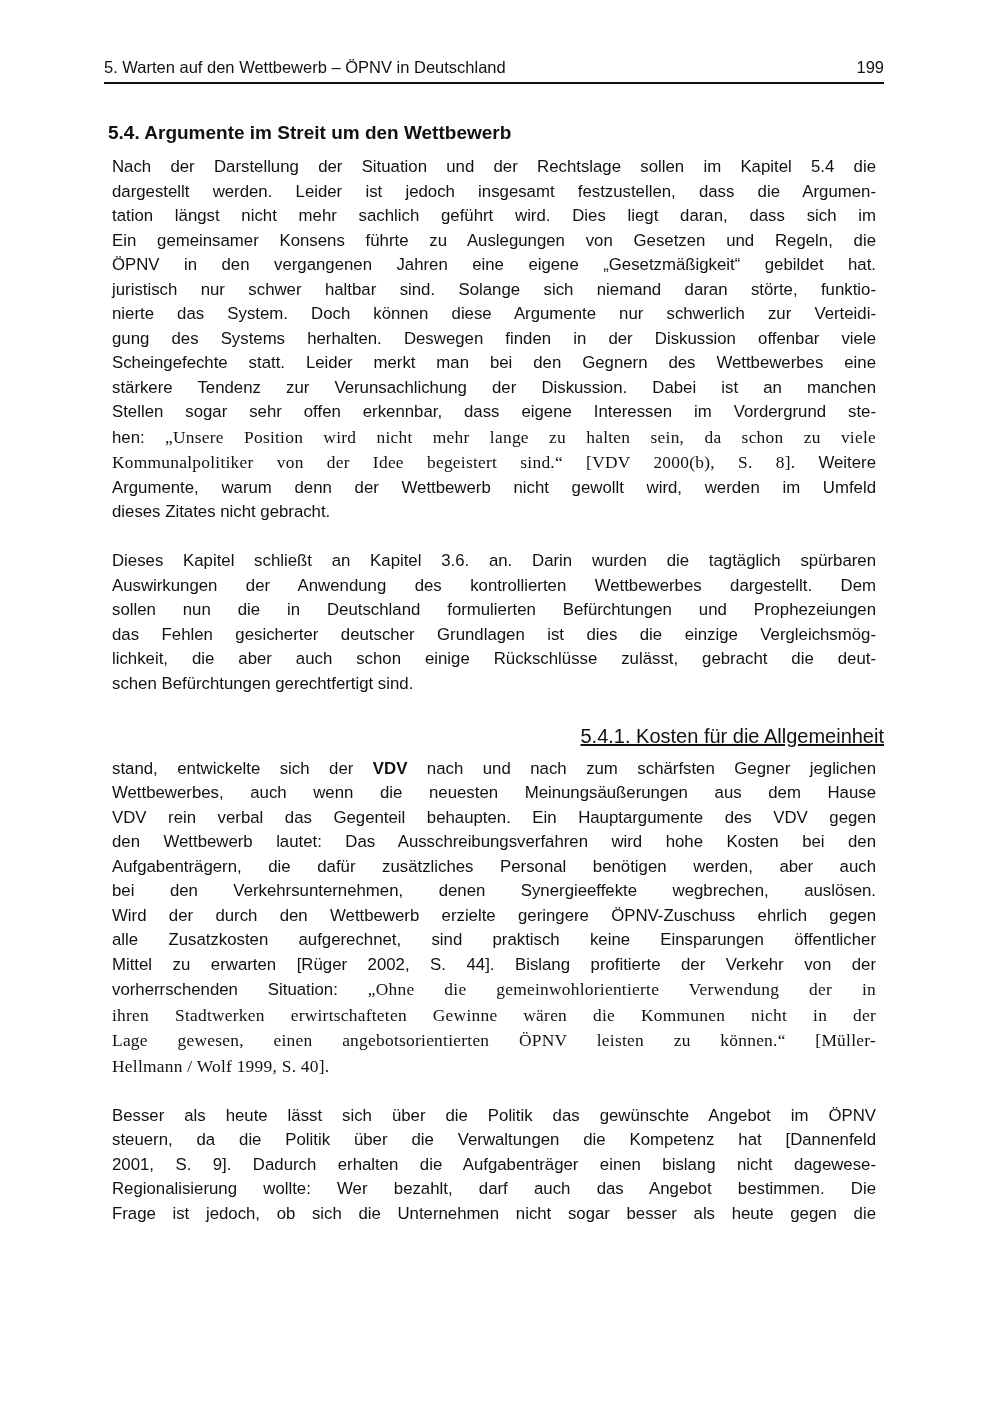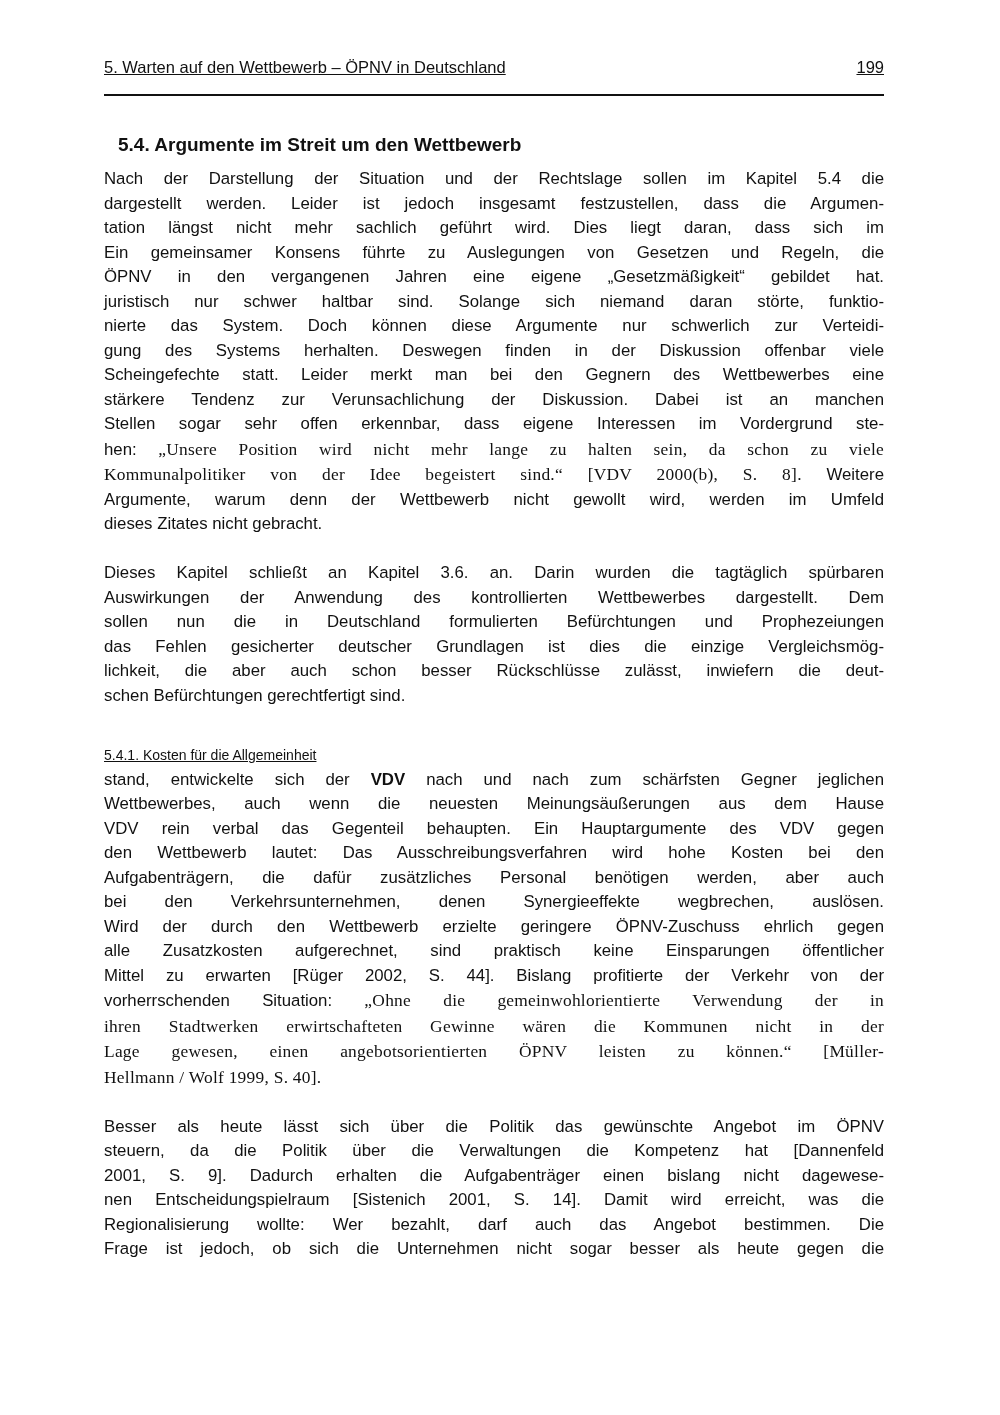--- a/index.html
+++ b/index.html
@@ -21,37 +21,37 @@
     padding: 56px 116px 0 104px;
     background: #ffffff;
   }
   .header {
     display: flex;
     justify-content: space-between;
     align-items: baseline;
     font-size: 16.5px;
     line-height: 22px;
     border-bottom: 2px solid #111111;
-    padding-bottom: 16px;
-    text-decoration: underline;
+    padding-bottom: 4px;
   }
   h1.section-heading {
     font-size: 19px;
     line-height: 26px;
     font-weight: bold;
-    margin: 36px 0 9px 14px;
+    margin: 36px 0 9px 4px;
   }
   h2.subsection-heading {
-    font-size: 14px;
+    font-size: 20px;
     line-height: 24.5px;
     font-weight: normal;
     text-decoration: underline;
-    margin: 35px 0 0 0;
+    margin: 28px 0 0 0;
+    text-align: right;
   }
-  .para { margin: 0; }
+  .para { margin: 8px; }
   .gap { margin-top: 24.5px; }
   .line {
     font-size: 16.8px;
     line-height: 24.5px;
     text-align: justify;
     text-align-last: justify;
     white-space: normal;
   }
   .line.last {
     text-align-last: left;
@@ -92,21 +92,21 @@
       <div class="line"><span class="serif">Kommunalpolitiker von der Idee begeistert sind.“ [VDV 2000(b), S. 8]. </span><span class="sans">Weitere</span></div>
       <div class="line"><span class="sans">Argumente, warum denn der Wettbewerb nicht gewollt wird, werden im Umfeld</span></div>
       <div class="line last"><span class="sans">dieses Zitates nicht gebracht.</span></div>
     </div>
 
   <div class="para gap">
       <div class="line"><span class="sans">Dieses Kapitel schließt an Kapitel 3.6. an. Darin wurden die tagtäglich spürbaren</span></div>
       <div class="line"><span class="sans">Auswirkungen der Anwendung des kontrollierten Wettbewerbes dargestellt. Dem</span></div>
       <div class="line"><span class="sans">sollen nun die in Deutschland formulierten Befürchtungen und Prophezeiungen</span></div>
       <div class="line"><span class="sans">das Fehlen gesicherter deutscher Grundlagen ist dies die einzige Vergleichsmög-</span></div>
-      <div class="line"><span class="sans">lichkeit, die aber auch schon besser Rückschlüsse zulässt, inwiefern die deut-</span></div>
+      <div class="line"><span class="sans">lichkeit, die aber auch schon einige Rückschlüsse zulässt, gebracht die deut-</span></div>
       <div class="line last"><span class="sans">schen Befürchtungen gerechtfertigt sind.</span></div>
     </div>
 
   <h2 class="subsection-heading">5.4.1. Kosten für die Allgemeinheit</h2>
 
   <div class="para">
       <div class="line"><span class="sans">stand, entwickelte sich der </span><span class="bold">VDV</span><span class="sans"> nach und nach zum schärfsten Gegner jeglichen</span></div>
       <div class="line"><span class="sans">Wettbewerbes, auch wenn die neuesten Meinungsäußerungen aus dem Hause</span></div>
       <div class="line"><span class="sans">VDV rein verbal das Gegenteil behaupten. Ein Hauptargumente des VDV gegen</span></div>
       <div class="line"><span class="sans">den Wettbewerb lautet: Das Ausschreibungsverfahren wird hohe Kosten bei den</span></div>
@@ -118,18 +118,17 @@
       <div class="line"><span class="sans">vorherrschenden Situation: </span><span class="serif">„Ohne die gemeinwohlorientierte Verwendung der in</span></div>
       <div class="line"><span class="serif">ihren Stadtwerken erwirtschafteten Gewinne wären die Kommunen nicht in der</span></div>
       <div class="line"><span class="serif">Lage gewesen, einen angebotsorientierten ÖPNV leisten zu können.“ [Müller-</span></div>
       <div class="line last"><span class="serif">Hellmann / Wolf 1999, S. 40].</span></div>
     </div>
 
   <div class="para gap">
       <div class="line"><span class="sans">Besser als heute lässt sich über die Politik das gewünschte Angebot im ÖPNV</span></div>
       <div class="line"><span class="sans">steuern, da die Politik über die Verwaltungen die Kompetenz hat [Dannenfeld</span></div>
       <div class="line"><span class="sans">2001, S. 9]. Dadurch erhalten die Aufgabenträger einen bislang nicht dagewese-</span></div>
-      <div class="line"><span class="sans">nen Entscheidungspielraum [Sistenich 2001, S. 14]. Damit wird erreicht, was die</span></div>
       <div class="line"><span class="sans">Regionalisierung wollte: Wer bezahlt, darf auch das Angebot bestimmen. Die</span></div>
       <div class="line"><span class="sans">Frage ist jedoch, ob sich die Unternehmen nicht sogar besser als heute gegen die</span></div>
     </div>
 
 </div>
 
 </body></html>

